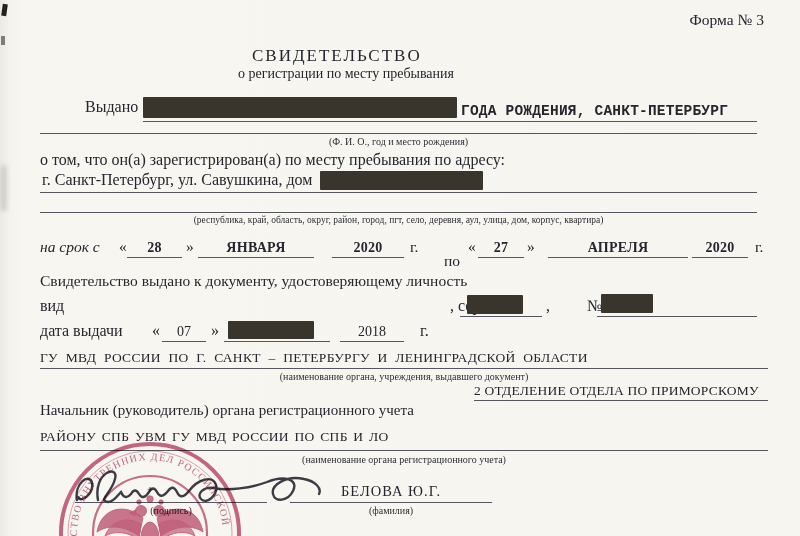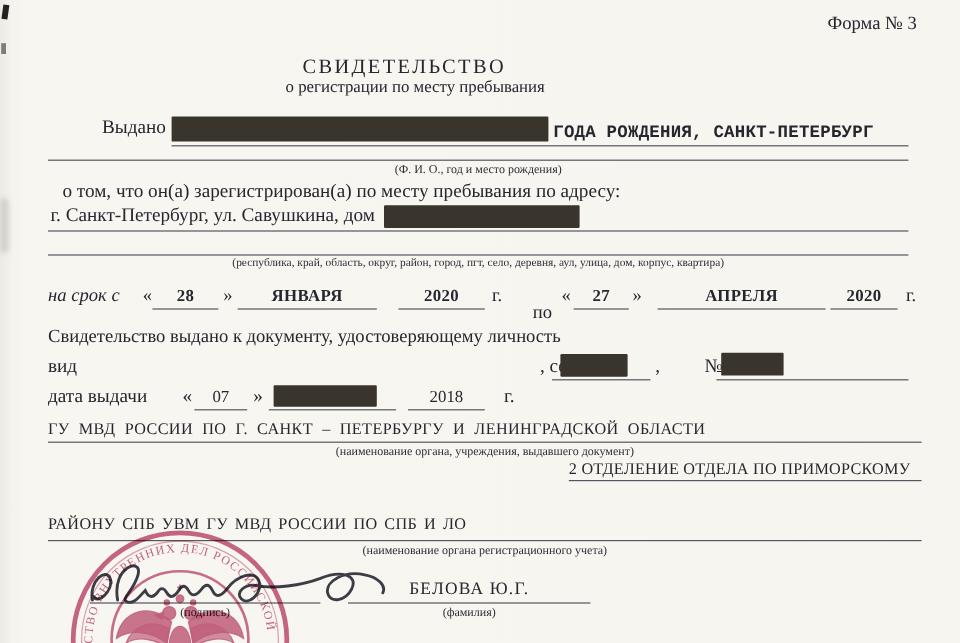--- a/index.html
+++ b/index.html
@@ -42,21 +42,21 @@
   <div class="abs" style="left:238px;top:66px;font-size:14px;">о регистрации по месту пребывания</div>
 
   <div class="abs t16" style="left:85px;top:98px;">Выдано</div>
   <div class="blank" style="left:143px;top:96px;width:614px;height:25px;justify-content:flex-start;font-family:Liberation Mono, monospace;">
     <div class="redaction" style="left:0;top:1px;width:314px;height:21px;"></div>
     <span class="boldsuffix" style="position:absolute;left:318px;bottom:2px;">ГОДА РОЖДЕНИЯ, САНКТ-ПЕТЕРБУРГ</span>
   </div>
   <div class="blank" style="left:40px;top:110px;width:717px;height:23px;"></div>
   <div class="cap" style="left:40px;top:136px;width:717px;">(Ф. И. О., год и место рождения)</div>
 
-  <div class="abs t16" style="left:40px;top:151px;margin-left:12px;">о том, что он(а) зарегистрирован(а) по месту пребывания по адресу:</div>
+  <div class="abs t16" style="left:40px;top:151px;">о том, что он(а) зарегистрирован(а) по месту пребывания по адресу:</div>
 
   <div class="blank" style="left:40px;top:170px;width:717px;height:22px;"></div>
   <div class="abs t16" style="left:42px;top:171px;">г. Санкт-Петербург, ул. Савушкина, дом</div>
   <div class="redaction" style="left:320px;top:171px;width:163px;height:19px;"></div>
   <div class="blank" style="left:40px;top:190px;width:717px;height:22px;"></div>
   <div class="cap" style="left:40px;top:215px;width:717px;font-size:9.5px;text-align:center;">(республика, край, область, округ, район, город, пгт, село, деревня, аул, улица, дом, корпус, квартира)</div>
 
   <div class="abs t15" style="left:40px;top:238px;font-style:italic;">на срок с</div>
   <div class="abs t15" style="left:119px;top:238px;">«</div>
   <div class="blank" style="left:127px;top:234px;width:55px;height:23px;">
@@ -105,20 +105,21 @@
   <div class="redaction" style="left:228px;top:321px;width:86px;height:18px;"></div>
   <div class="blank" style="left:340px;top:319px;width:64px;height:22px;">
       <span style="font-size:14px;padding-bottom:1px;text-align:right;">2018</span>
     </div>
   <div class="abs t16" style="left:420px;top:322px;">г.</div>
 
   <div class="blank" style="left:40px;top:350px;width:728px;height:18px;"></div>
   <div class="abs docline" style="left:40px;top:350px;">ГУ МВД РОССИИ ПО Г. САНКТ – ПЕТЕРБУРГУ И ЛЕНИНГРАДСКОЙ ОБЛАСТИ</div>
   <div class="cap" style="left:40px;top:371px;width:728px;">(наименование органа, учреждения, выдавшего документ)</div>
 
+  <div class="abs" style="left:40px;top:402px;font-size:15px;">Начальник (руководитель) органа регистрационного учета</div>
   <div class="blank" style="left:474px;top:376px;width:294px;height:24px;justify-content:flex-start;">
     <span style="font-size:13.5px;padding-bottom:1px;letter-spacing:.2px;">2 ОТДЕЛЕНИЕ ОТДЕЛА  ПО ПРИМОРСКОМУ</span>
   </div>
   <div class="abs" style="left:40px;top:429px;font-size:13.5px;word-spacing:2px;letter-spacing:.3px;">РАЙОНУ СПБ УВМ  ГУ  МВД РОССИИ  ПО СПБ  И  ЛО</div>
   <div class="blank" style="left:40px;top:430px;width:728px;height:20px;"></div>
   <div class="cap" style="left:40px;top:454px;width:728px;">(наименование органа регистрационного учета)</div>
 
   <div class="blank" style="left:75px;top:480px;width:192px;height:22px;"></div>
   <div class="cap" style="left:118px;top:505px;width:106px;">(подпись)</div>
 

